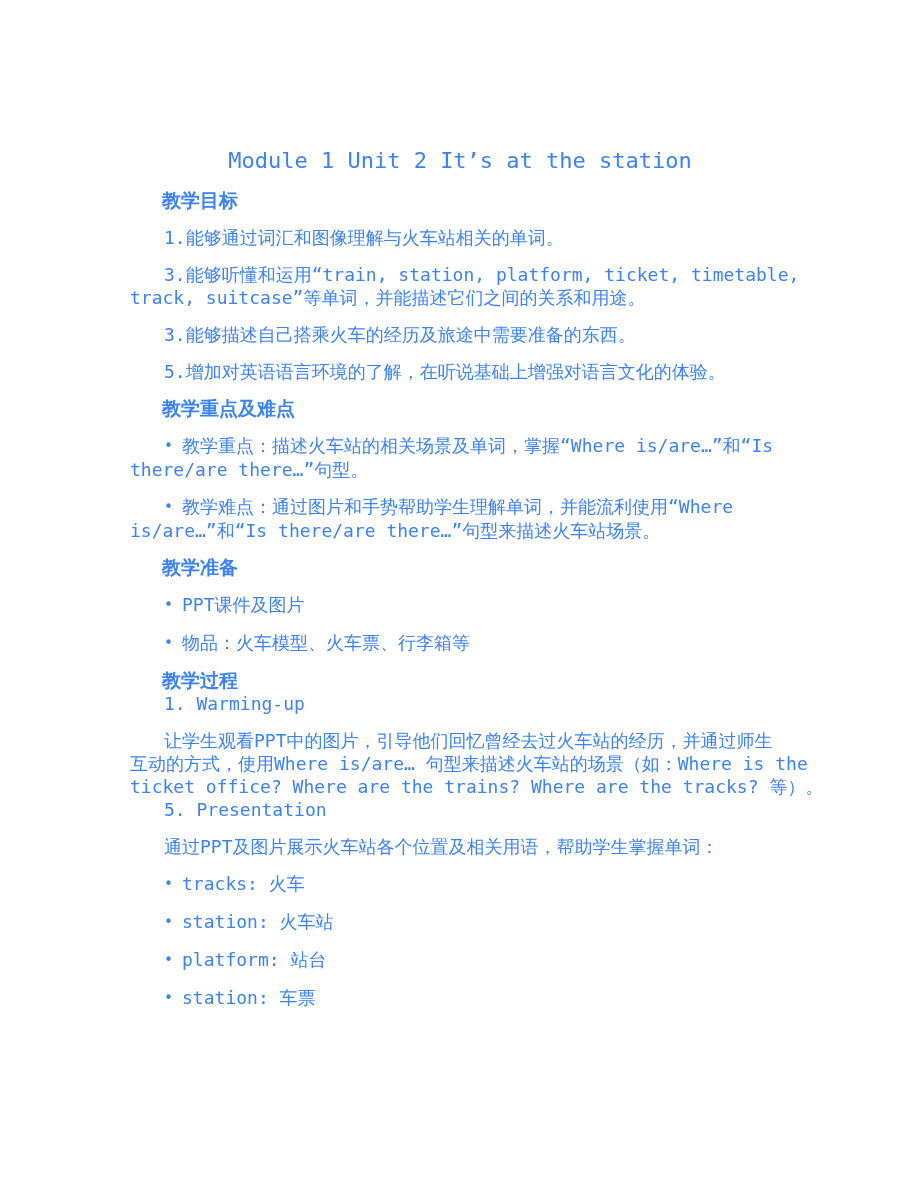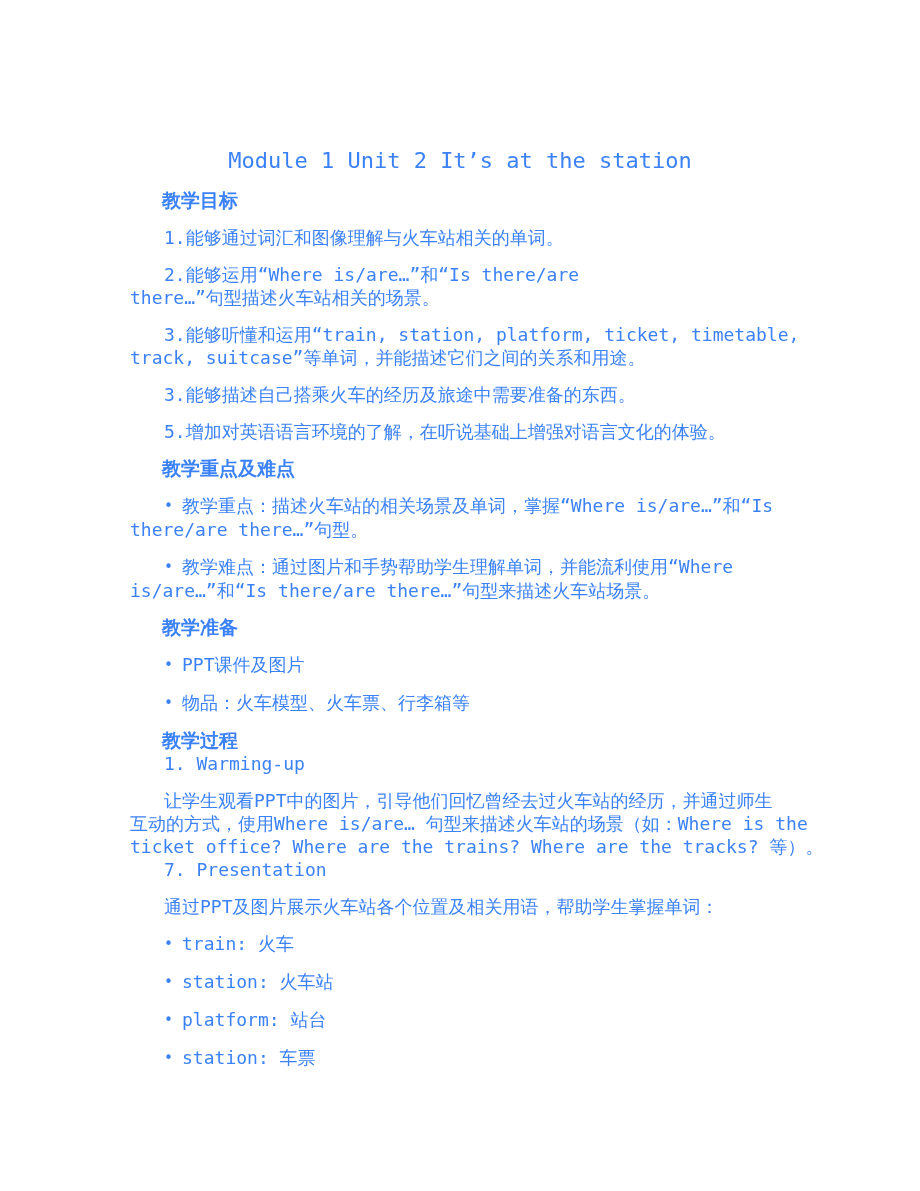--- a/index.html
+++ b/index.html
@@ -55,22 +55,20 @@
 </style>
 </head>
 <body>
 
 <div class="page">
 
   <h1 class="doc-title">Module 1 Unit 2 It’s at the station</h1>
 
   <h2 class="sec-heading">教学目标</h2>
   <p class="para">1.能够通过词汇和图像理解与火车站相关的单词。</p>
-  <p class="para">2.能够运用“Where is/are…”和“Is there/are
-there…”句型描述火车站相关的场景。</p>
   <p class="para">3.能够听懂和运用“train, station, platform, ticket, timetable,
 track, suitcase”等单词，并能描述它们之间的关系和用途。</p>
   <p class="para">3.能够描述自己搭乘火车的经历及旅途中需要准备的东西。</p>
   <p class="para">5.增加对英语语言环境的了解，在听说基础上增强对语言文化的体验。</p>
 
   <h2 class="sec-heading">教学重点及难点</h2>
   <p class="para"><span class="bullet-glyph">•</span><span>教学重点：描述火车站的相关场景及单词，掌握“Where is/are…”和“Is
 there/are there…”句型。</span></p>
   <p class="para"><span class="bullet-glyph">•</span><span>教学难点：通过图片和手势帮助学生理解单词，并能流利使用“Where
 is/are…”和“Is there/are there…”句型来描述火车站场景。</span></p>
@@ -79,21 +77,21 @@
   <p class="para"><span class="bullet-glyph">•</span><span>PPT课件及图片</span></p>
   <p class="para"><span class="bullet-glyph">•</span><span>物品：火车模型、火车票、行李箱等</span></p>
 
   <h2 class="sec-heading">教学过程</h2>
 
   <p class="step-title">1. Warming-up</p>
   <p class="para">让学生观看PPT中的图片，引导他们回忆曾经去过火车站的经历，并通过师生
 互动的方式，使用Where is/are… 句型来描述火车站的场景（如：Where is the
 ticket office? Where are the trains? Where are the tracks? 等）。</p>
 
-  <p class="step-title">7. Presentation</p>
+  <p class="step-title">5. Presentation</p>
   <p class="para">通过PPT及图片展示火车站各个位置及相关用语，帮助学生掌握单词：</p>
 
-  <p class="para"><span class="bullet-glyph">•</span><span>train: 火车</span></p>
+  <p class="para"><span class="bullet-glyph">•</span><span>tracks: 火车</span></p>
   <p class="para"><span class="bullet-glyph">•</span><span>station: 火车站</span></p>
   <p class="para"><span class="bullet-glyph">•</span><span>platform: 站台</span></p>
   <p class="para"><span class="bullet-glyph">•</span><span>station: 车票</span></p>
 
 </div>
 
 </body></html>

